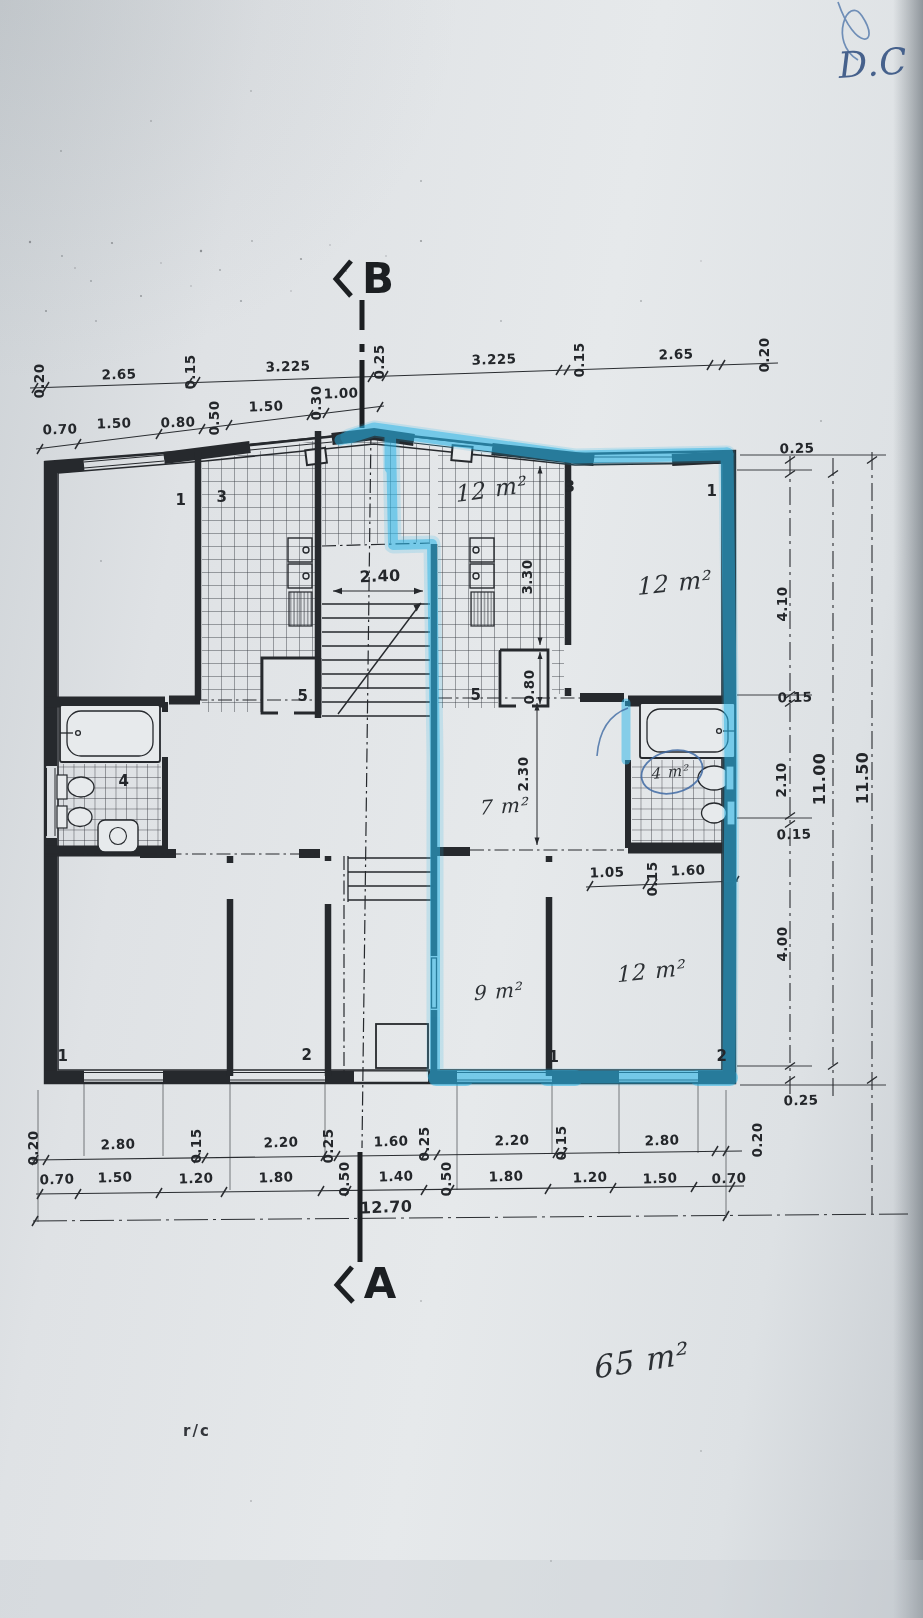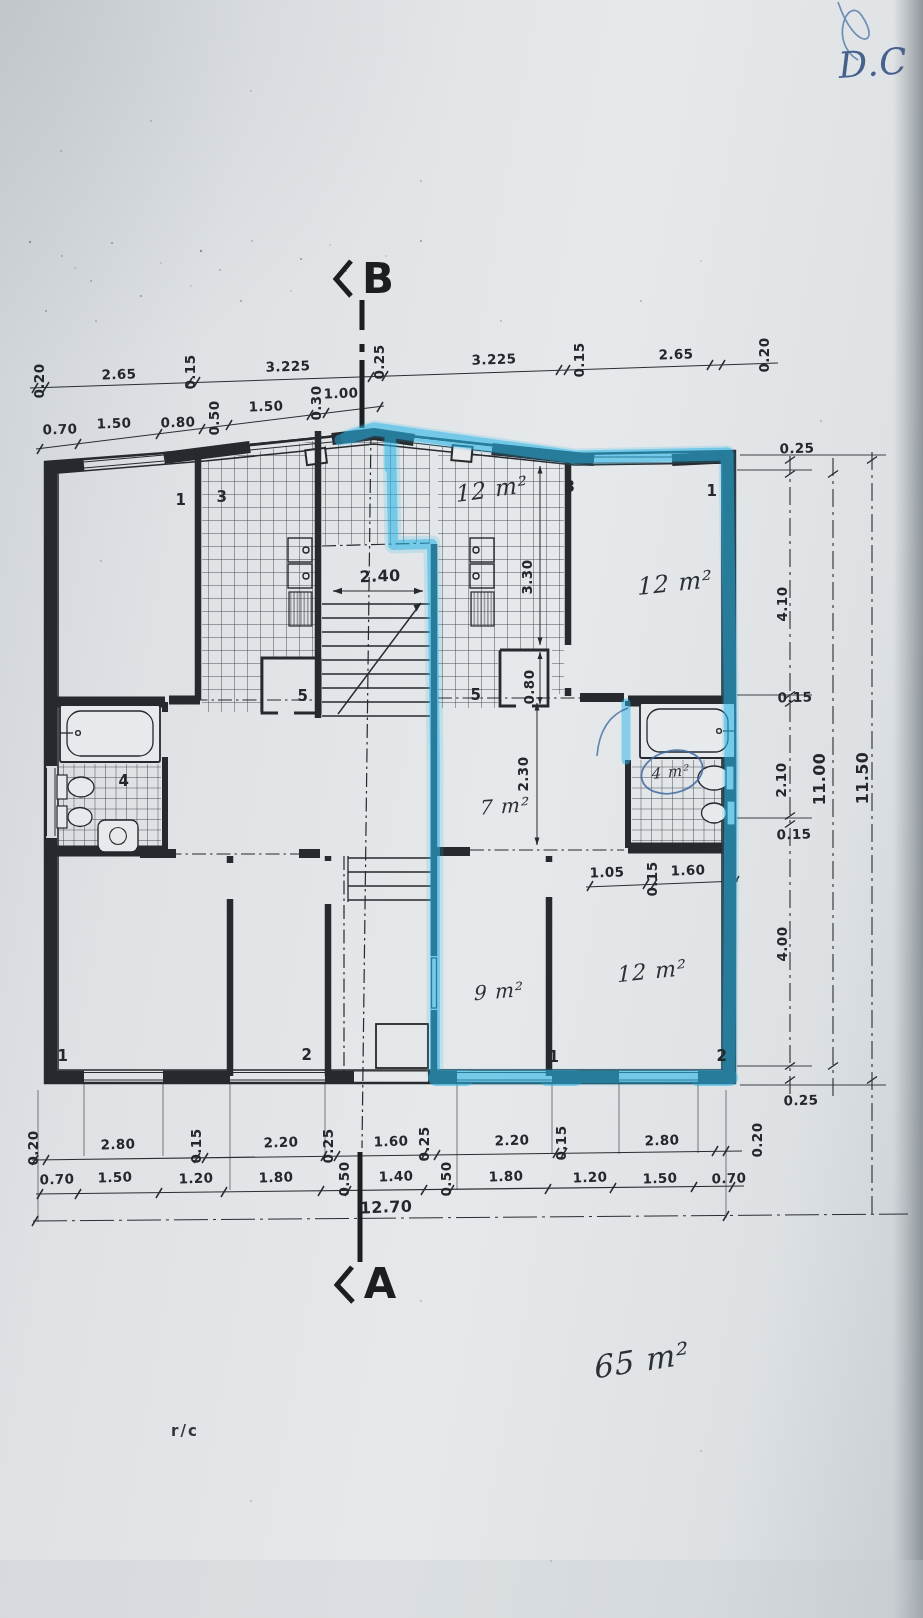--- a/index.html
+++ b/index.html
@@ -299,15 +299,15 @@
 
 <span class="hw" style="left:492px;top:489px;font-size:23px;transform:translate(-50%,-50%) rotate(-8deg) skewX(-6deg)">12 m²</span>
 <span class="hw" style="left:675px;top:583px;font-size:24px;transform:translate(-50%,-50%) rotate(-6deg) skewX(-6deg)">12 m²</span>
 <span class="hw" style="left:505px;top:806px;font-size:20px;transform:translate(-50%,-50%) rotate(-4deg) skewX(-6deg)">7 m²</span>
 <span class="hw" style="left:671px;top:772px;font-size:15px;transform:translate(-50%,-50%) rotate(-6deg) skewX(-6deg)">4 m²</span>
 <span class="hw" style="left:499px;top:991px;font-size:20px;transform:translate(-50%,-50%) rotate(-5deg) skewX(-6deg)">9 m²</span>
 <span class="hw" style="left:652px;top:971px;font-size:22px;transform:translate(-50%,-50%) rotate(-6deg) skewX(-6deg)">12 m²</span>
 <span class="hw" style="left:642px;top:1360px;font-size:31px;transform:translate(-50%,-50%) rotate(-9deg) skewX(-6deg)">65 m²</span>
 <span class="hw pen" style="left:873px;top:63px;font-size:36px;font-family:'DejaVu Serif',serif;transform:translate(-50%,-50%) rotate(-4deg)">D.C</span>
 
-<span class="prt" style="left:185px;top:1431px">r/c</span>
+<span class="prt" style="left:197px;top:1431px">r/c</span>
 
 </div>
 
 </body></html>

